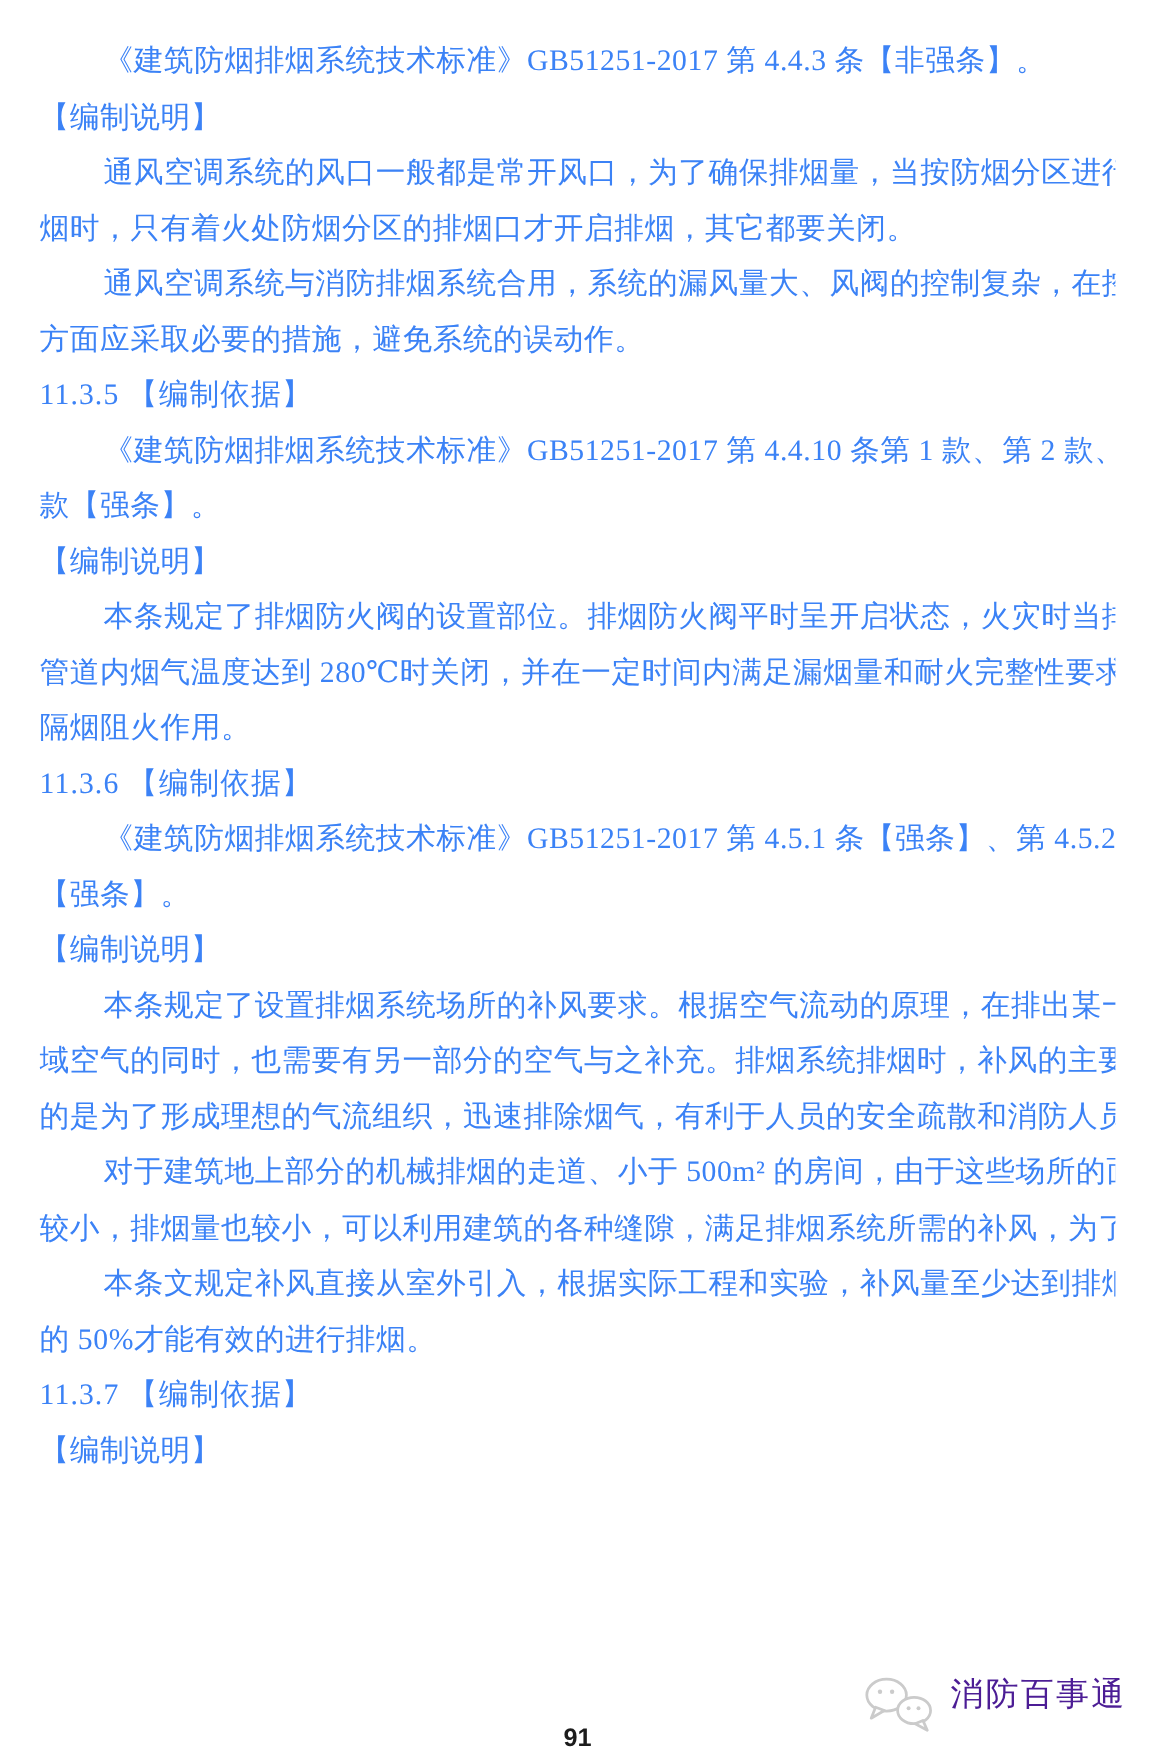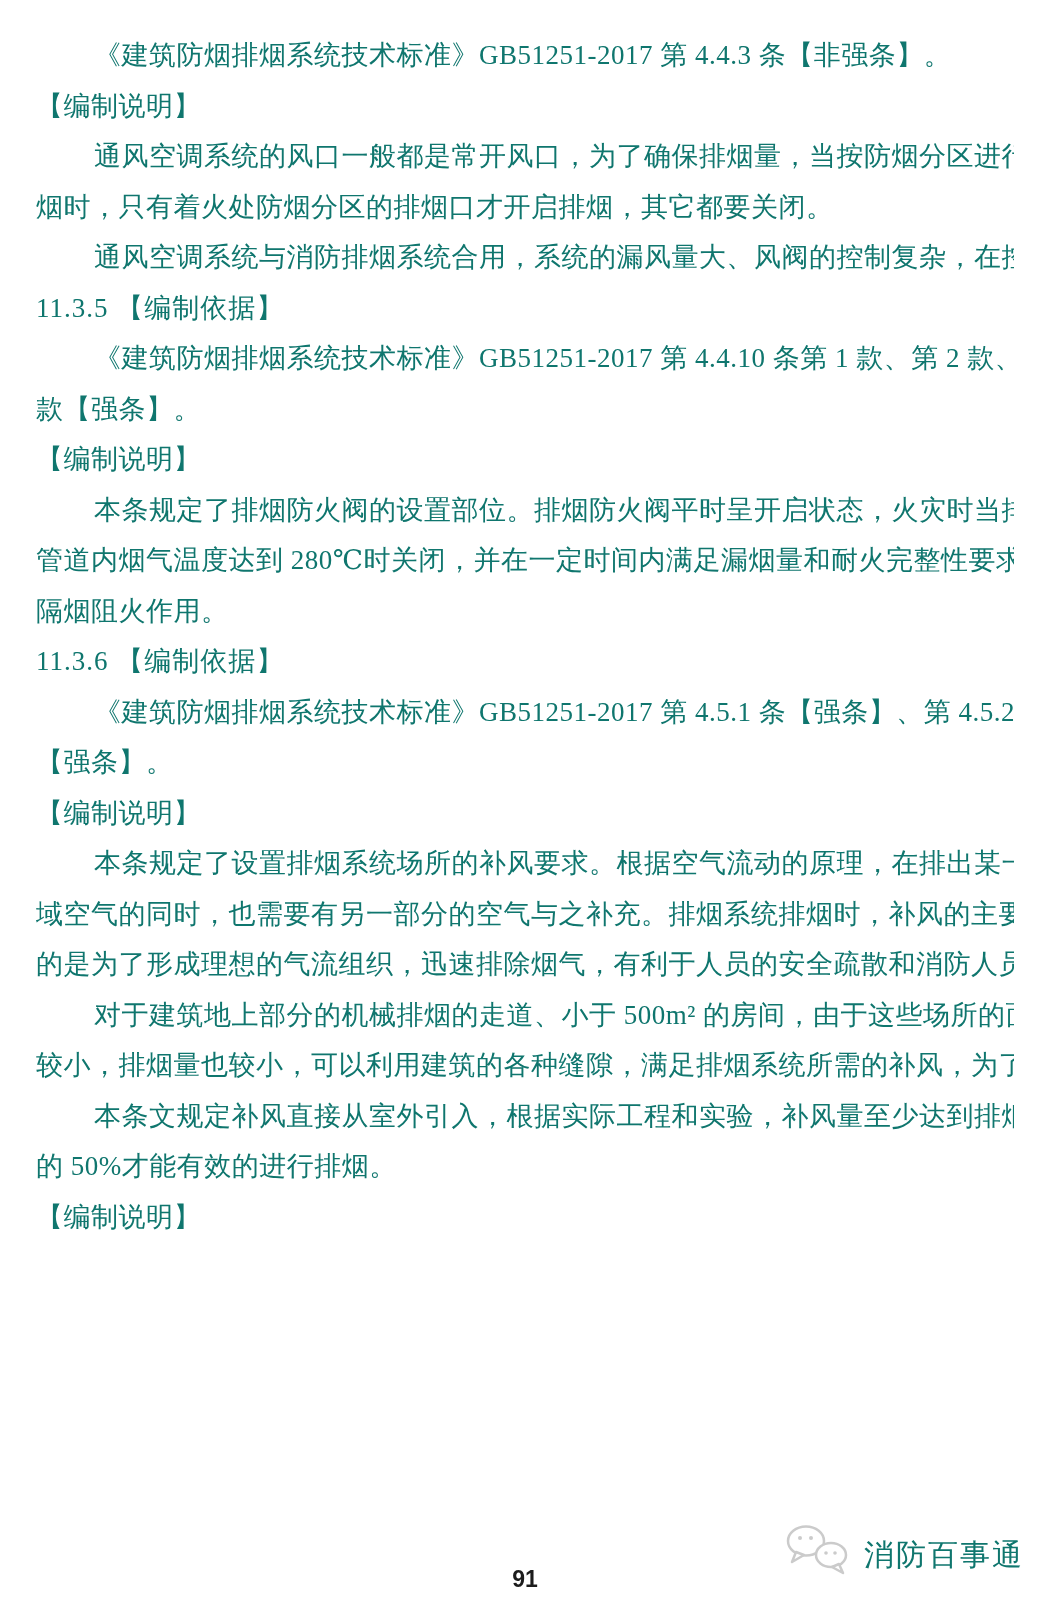--- a/index.html
+++ b/index.html
@@ -12,21 +12,21 @@
     background: #ffffff;
     position: relative;
     overflow: hidden;
     font-family: "Liberation Serif", "DejaVu Serif", serif;
   }
   .doc {
     position: absolute;
     left: 36px;
     top: 30px;
     width: 978px;
-    color: #0f766e;
+    color: #3b82f6;
   }
   .line {
     height: 50.5px;
     line-height: 50.5px;
     font-size: 27px;
     white-space: nowrap;
     overflow: hidden;
     letter-spacing: 0.5px;
   }
   .indent {
@@ -38,23 +38,23 @@
     text-justify: inter-character;
   }
   .clause {
     letter-spacing: 1px;
   }
   .watermark {
     position: absolute;
     right: 26px;
     top: 1520px;
     display: flex;
-    align-items: flex-end;
+    align-items: flex-start;
     gap: 8px;
-    color: #0f766e;
+    color: #4c1d95;
     font-size: 30px;
     letter-spacing: 2px;
     text-shadow: 0 1px 0 #ffffff;
   }
   .watermark svg {
     display: block;
   }
   .pagenum {
     position: absolute;
     left: 0;
@@ -69,38 +69,40 @@
 </style>
 </head>
 <body>
 
 <div class="doc">
   <div class="line indent">《建筑防烟排烟系统技术标准》GB51251-2017 第 4.4.3 条【非强条】。</div>
   <div class="line">【编制说明】</div>
   <div class="line indent full">通风空调系统的风口一般都是常开风口，为了确保排烟量，当按防烟分区进行排</div>
   <div class="line">烟时，只有着火处防烟分区的排烟口才开启排烟，其它都要关闭。</div>
   <div class="line indent full">通风空调系统与消防排烟系统合用，系统的漏风量大、风阀的控制复杂，在控制</div>
+  <div class="line">方面应采取必要的措施，避免系统的误动作。</div>
   <div class="line clause">11.3.5 【编制依据】</div>
   <div class="line indent full">《建筑防烟排烟系统技术标准》GB51251-2017 第 4.4.10 条第 1 款、第 2 款、第 3</div>
   <div class="line">款【强条】。</div>
   <div class="line">【编制说明】</div>
   <div class="line indent full">本条规定了排烟防火阀的设置部位。排烟防火阀平时呈开启状态，火灾时当排烟</div>
   <div class="line full">管道内烟气温度达到 280℃时关闭，并在一定时间内满足漏烟量和耐火完整性要求，起</div>
   <div class="line">隔烟阻火作用。</div>
   <div class="line clause">11.3.6 【编制依据】</div>
   <div class="line indent full">《建筑防烟排烟系统技术标准》GB51251-2017 第 4.5.1 条【强条】、第 4.5.2 条</div>
   <div class="line">【强条】。</div>
   <div class="line">【编制说明】</div>
   <div class="line indent full">本条规定了设置排烟系统场所的补风要求。根据空气流动的原理，在排出某一区</div>
   <div class="line full">域空气的同时，也需要有另一部分的空气与之补充。排烟系统排烟时，补风的主要目</div>
   <div class="line full">的是为了形成理想的气流组织，迅速排除烟气，有利于人员的安全疏散和消防人员的</div>
   <div class="line indent full">对于建筑地上部分的机械排烟的走道、小于 500m² 的房间，由于这些场所的面积</div>
   <div class="line full">较小，排烟量也较小，可以利用建筑的各种缝隙，满足排烟系统所需的补风，为了简</div>
   <div class="line indent full">本条文规定补风直接从室外引入，根据实际工程和实验，补风量至少达到排烟量</div>
   <div class="line">的 50%才能有效的进行排烟。</div>
+  <div class="line clause">11.3.7 【编制依据】</div>
   <div class="line">【编制说明】</div>
 </div>
 
 <div class="watermark">
   <span>
     <svg width="74" height="56" viewBox="0 0 74 56" xmlns="http://www.w3.org/2000/svg">
 
       <ellipse cx="24" cy="21" rx="18" ry="14.5" fill="#ffffff" stroke="#cbcbcb" stroke-width="2.5"></ellipse>
       <path d="M14 32 L10 42 L22 35 Z" fill="#ffffff" stroke="#cbcbcb" stroke-width="2.5" stroke-linejoin="round"></path>
       <circle cx="18" cy="18" r="2" fill="#cbcbcb"></circle>

